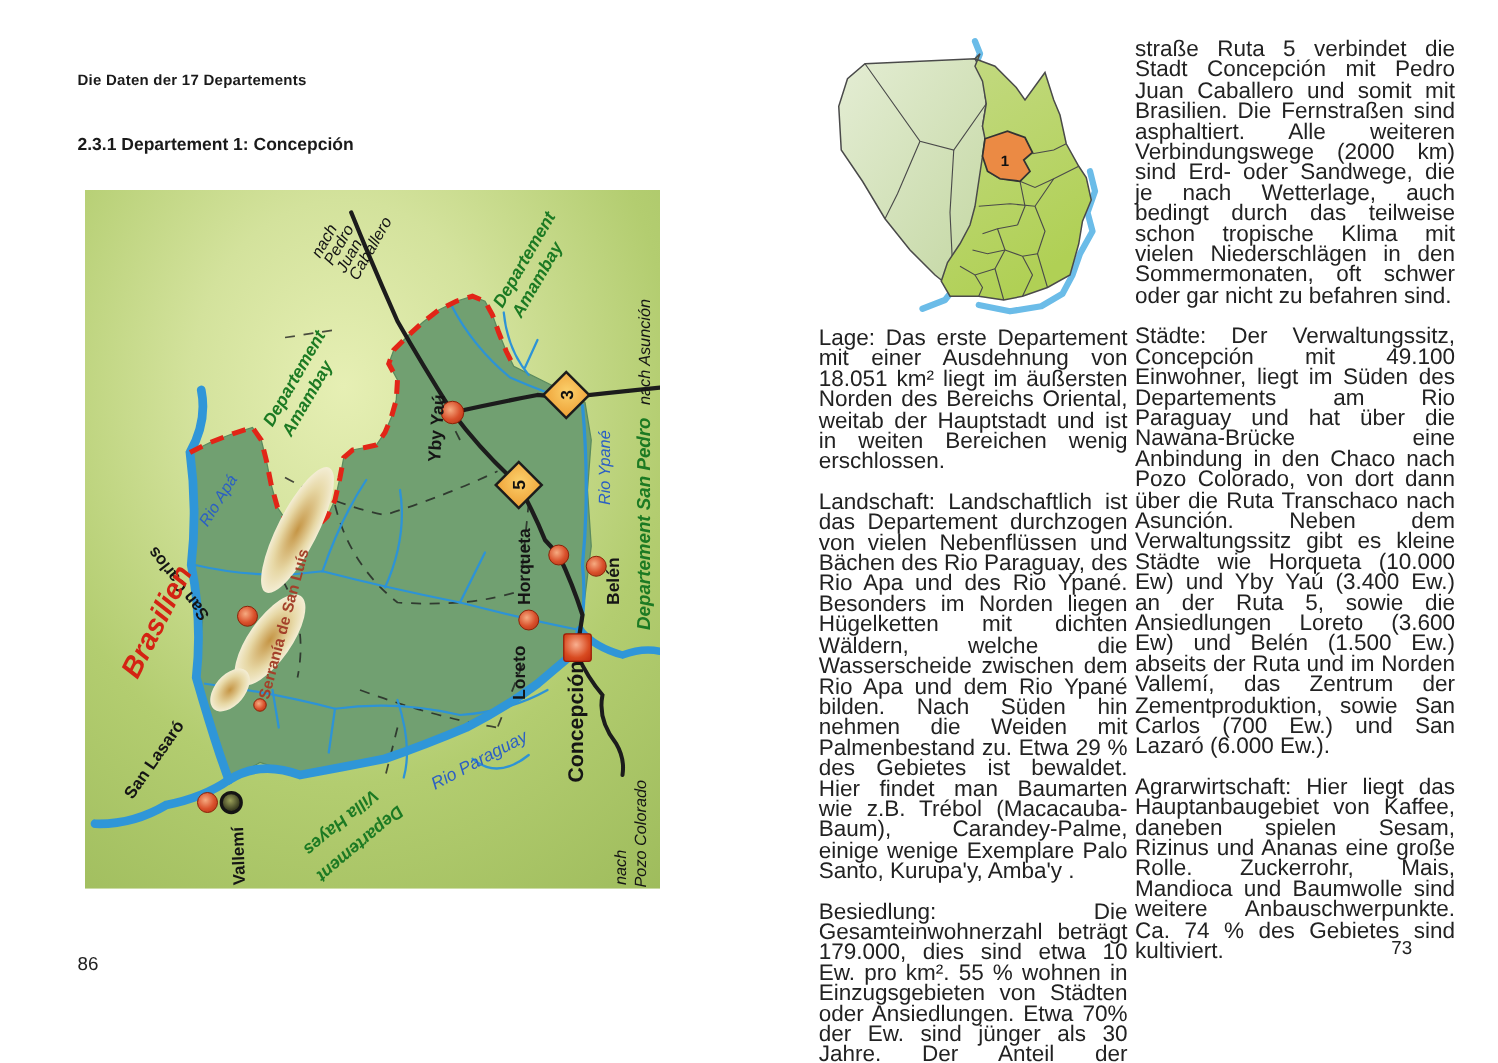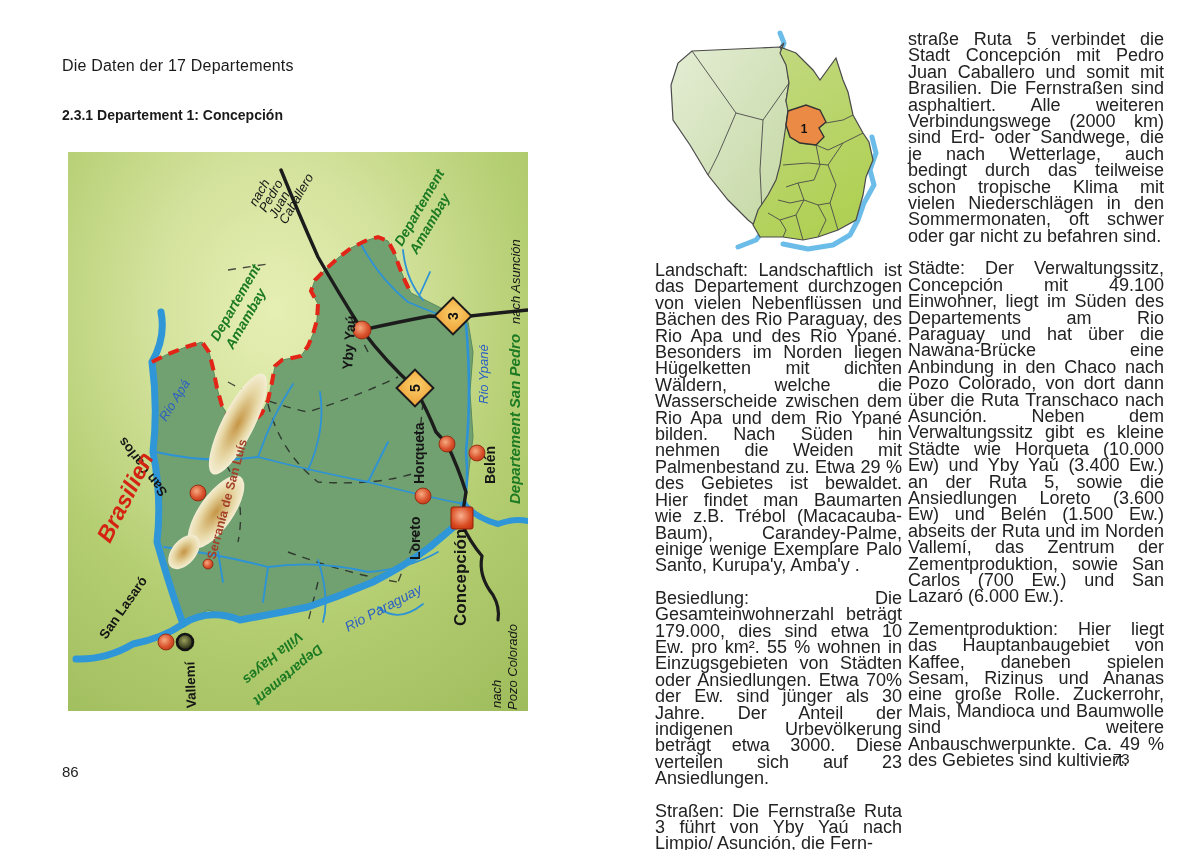--- a/index.html
+++ b/index.html
@@ -1,19 +1,19 @@
 <!DOCTYPE html>
 <html><head>
 <meta charset="utf-8">
 <style>
   html,body{margin:0;padding:0;background:#ffffff;}
   body{width:1198px;height:850px;position:relative;overflow:hidden;
        font-family:"Liberation Sans",sans-serif;color:#1a1a1a;}
   .abs{position:absolute;}
-  .page-title{font-size:16px;font-weight:normal;letter-spacing:.2px;}
+  .page-title{font-size:12px;font-weight:bold;letter-spacing:.2px;}
   .page-subtitle{font-size:14px;font-weight:bold;text-align:center;}
   .pagenum{font-size:15px;color:#222;}
   .col{width:250px;text-align:justify;font-size:18px;line-height:16.4px;color:#222;}
   .col p{margin:0 0 16px 0;}
   .col p:last-child{margin-bottom:0;}
   .lead{font-weight:normal;}
   svg text{font-family:"Liberation Sans",sans-serif;}
 </style>
 </head>
 <body>
@@ -212,24 +212,25 @@
     <path d="M112,195 L118,205 115,212"></path>
     <path d="M150,180 L158,195 150,212"></path>
   </g>
 
   <path fill="#eb8a44" stroke="#333333" stroke-width="1.4" d="M120,86 L138,80 152,85 158,97 151,103 156,112 148,120 132,118 122,112 118,100 Z"></path>
   <text x="136" y="108" text-anchor="middle" font-size="12" font-weight="bold" fill="#111">1</text>
 </svg>
 </div>
 
 <div class="abs col" style="left:655px;top:262px;width:247px;">
+  <p><span class="lead">Lage:</span><span> Das erste Departement mit einer Ausdehnung von 18.051 km² liegt im äußersten Norden des Bereichs Oriental, weitab der Hauptstadt und ist in weiten Bereichen wenig erschlossen.</span></p>
   <p><span class="lead">Landschaft:</span><span> Landschaftlich ist das Departement durchzogen von vielen Nebenflüssen und Bächen des Rio Paraguay, des Rio Apa und des Rio Ypané. Besonders im Norden liegen Hügelketten mit dichten Wäldern, welche die Wasserscheide zwischen dem Rio Apa und dem Rio Ypané bilden. Nach Süden hin nehmen die Weiden mit Palmenbestand zu. Etwa 29 % des Gebietes ist bewaldet. Hier findet man Baumarten wie z.B. Trébol (Macacauba-Baum), Carandey-Palme, einige wenige Exemplare Palo Santo, Kurupa'y, Amba'y .</span></p>
   <p><span class="lead">Besiedlung:</span><span> Die Gesamteinwohnerzahl beträgt 179.000, dies sind etwa 10 Ew. pro km². 55 % wohnen in Einzugsgebieten von Städten oder Ansiedlungen. Etwa 70% der Ew. sind jünger als 30 Jahre. Der Anteil der indigenen Urbevölkerung beträgt etwa 3000. Diese verteilen sich auf 23  Ansiedlungen.</span></p>
   <p><span class="lead">Straßen:</span><span> Die Fernstraße Ruta 3 führt von Yby Yaú nach Limpio/ Asunción, die Fern-</span></p>
 </div>
 
 <div class="abs col" style="left:908px;top:31px;width:256px;">
   <p><span>straße Ruta 5 verbindet die Stadt Concepción mit Pedro Juan Caballero und somit mit Brasilien. Die Fernstraßen sind asphaltiert. Alle weiteren Verbindungswege (2000 km) sind Erd- oder Sandwege, die je nach Wetterlage, auch bedingt durch das teilweise schon tropische Klima mit vielen Niederschlägen in den Sommermonaten, oft schwer oder gar nicht zu befahren sind.</span></p>
   <p><span class="lead">Städte:</span><span> Der Verwaltungssitz, Concepción mit 49.100 Einwohner, liegt im Süden des Departements am Rio Paraguay und hat über die Nawana-Brücke eine Anbindung in den Chaco nach Pozo Colorado, von dort dann über die Ruta Transchaco nach Asunción. Neben dem Verwaltungssitz gibt es kleine Städte wie Horqueta (10.000 Ew) und Yby Yaú (3.400 Ew.) an der Ruta 5, sowie die Ansiedlungen Loreto (3.600 Ew) und Belén (1.500 Ew.) abseits der Ruta und im Norden Vallemí, das Zentrum der Zementproduktion, sowie San Carlos (700 Ew.) und San Lazaró (6.000 Ew.).</span></p>
-  <p><span class="lead">Zementproduktion:</span><span> Hier liegt das Hauptanbaugebiet von Kaffee, daneben spielen Sesam, Rizinus und Ananas eine große Rolle. Zuckerrohr, Mais, Mandioca und Baumwolle sind weitere Anbauschwerpunkte. Ca. 49 % des Gebietes sind kultiviert.</span></p>
+  <p><span class="lead">Agrarwirtschaft:</span><span> Hier liegt das Hauptanbaugebiet von Kaffee, daneben spielen Sesam, Rizinus und Ananas eine große Rolle. Zuckerrohr, Mais, Mandioca und Baumwolle sind weitere Anbauschwerpunkte. Ca. 74 % des Gebietes sind kultiviert.</span></p>
 </div>
 
 <div class="abs pagenum" style="left:1113px;top:750px;">73</div>
 
 </body></html>

